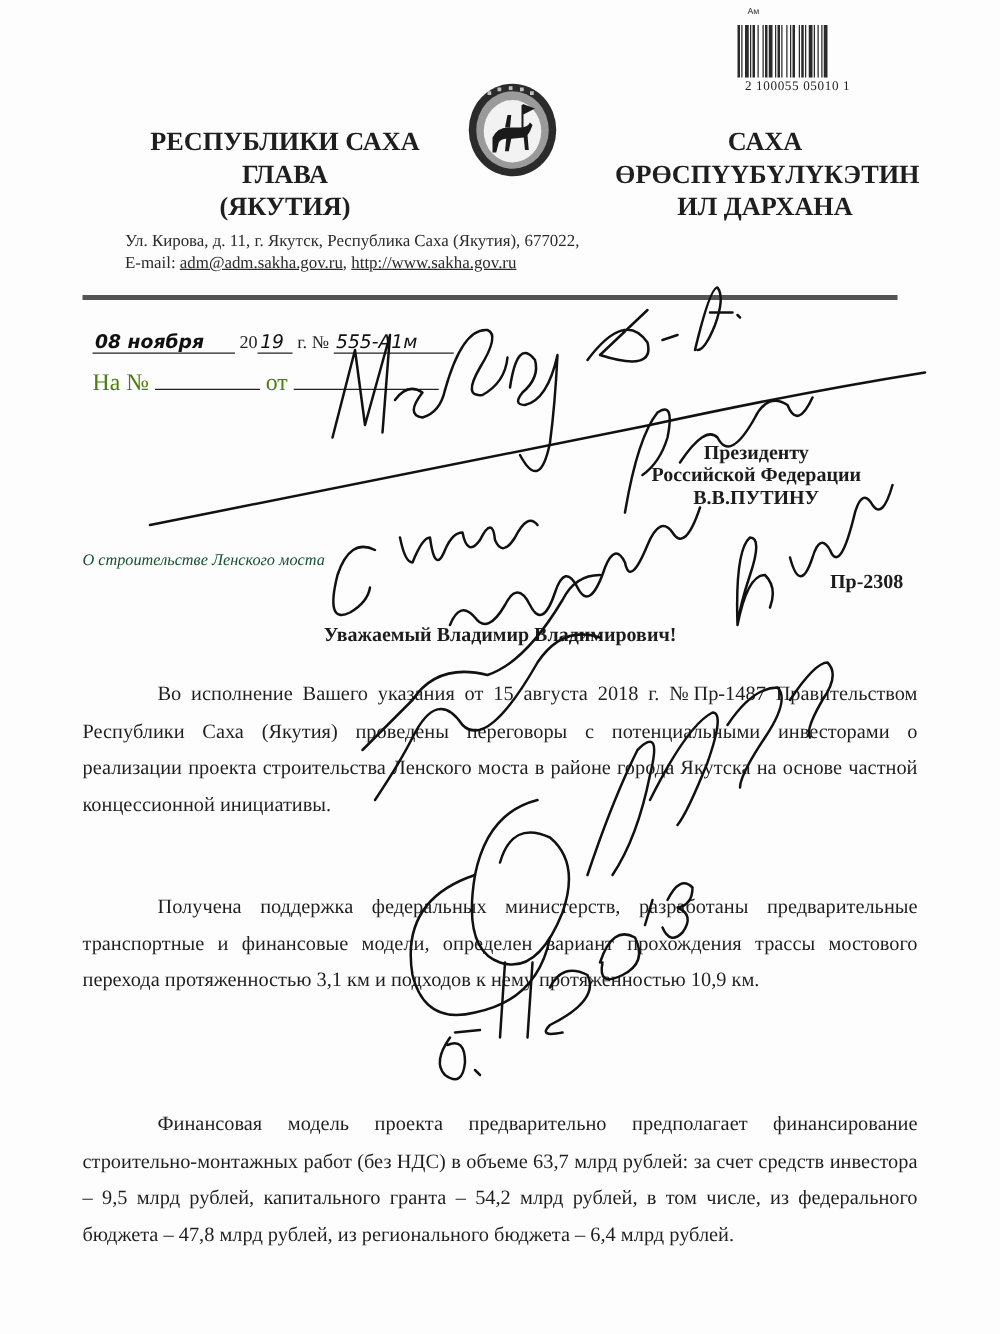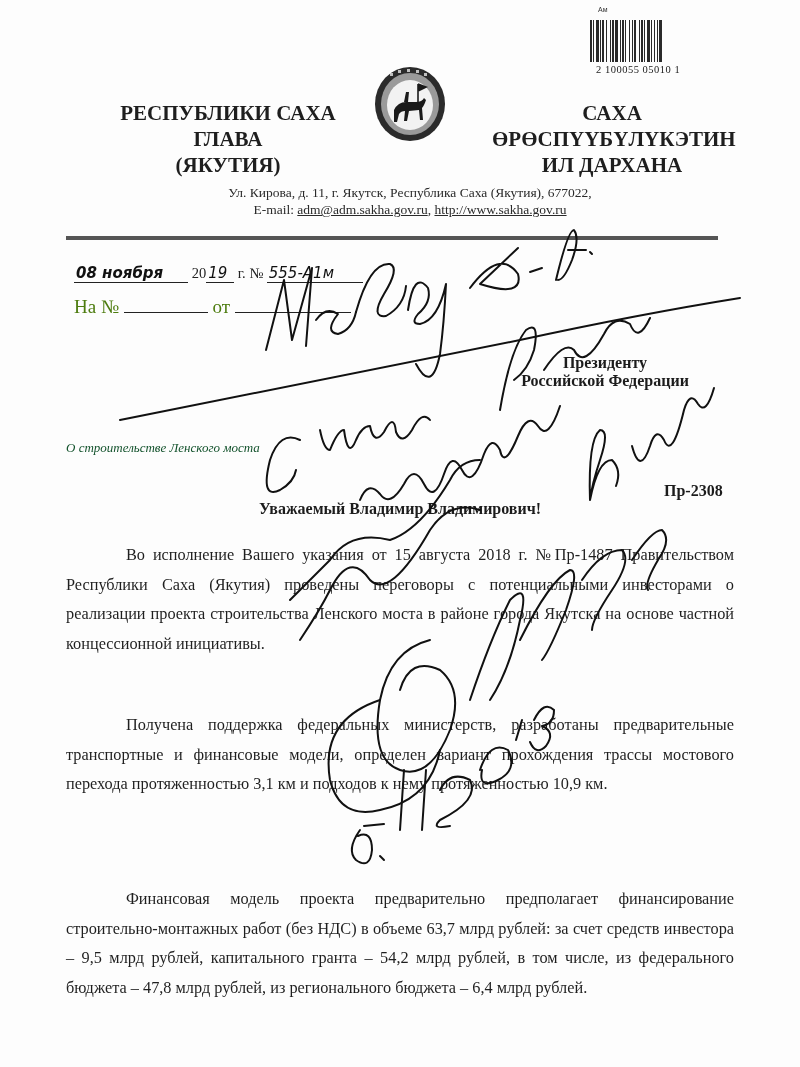--- a/index.html
+++ b/index.html
@@ -13,32 +13,32 @@
   
   .barcode-mark { left:598px; top:6px; font-size:7px; color:#333; font-family:"Liberation Sans", sans-serif; }
   .barcode-bars { left:590px; top:20px; width:134px; height:42px; display:flex; align-items:stretch; gap:0; }
   .barcode-bars span { display:block; background:#2a2a2a; height:100%; }
   .barcode-num { left:596px; top:64px; font-size:10.5px; letter-spacing:0.5px; color:#222; }
   
   .hdr { font-weight:bold; font-size:21px; line-height:26px; text-align:center; color:#1e1e1e; }
   .hdr-left { left:98px; top:100px; width:260px; }
   .hdr-right { left:492px; top:100px; width:240px; }
   .emblem { left:372px; top:64px; width:76px; height:80px; }
-  .addr { left:100px; top:184px; width:620px; text-align:center; font-size:13.5px; line-height:17px; color:#2a2a2a; }
+  .addr { left:100px; top:184px; width:620px; text-align:left; font-size:13.5px; line-height:17px; color:#2a2a2a; }
   .addr a { color:#2a2a2a; text-decoration:underline; }
   .rule { left:66px; top:236px; width:652px; height:4px; background:#555; }
   
   .ref1 { left:74px; top:264px; font-size:14.5px; color:#222; white-space:nowrap; }
   .hw { font-family:"DejaVu Sans", sans-serif; font-style:italic; font-size:15px; color:#111; border-bottom:1px solid #222; display:inline-block; padding:0 2px; }
   .blank { display:inline-block; border-bottom:1px solid #222; height:12px; vertical-align:baseline; }
   .ref2 { left:74px; top:296px; font-size:19px; color:#4d7c0f; white-space:nowrap; }
   
   .addressee { left:470px; top:354px; width:270px; text-align:center; font-weight:bold; font-size:16px; line-height:18px; }
   .subject { left:66px; top:440px; font-style:italic; font-size:13px; color:#14532d; }
-  .regnum { left:664px; top:482px; font-weight:bold; font-size:16px; }
+  .regnum { left:664px; top:457px; font-weight:bold; font-size:16px; }
   .greeting { left:100px; top:500px; width:600px; text-align:center; font-weight:bold; font-size:16px; }
   
   .body-text { left:66px; width:668px; font-size:16.3px; line-height:29.5px; text-align:justify; color:#1f1f1f; }
   .body-text p { margin:0; text-indent:60px; }
   .p1 { top:540px; }
   .p2 { top:710px; }
   .p3 { top:884px; }
   
   .overlay { left:0; top:0; width:800px; height:1067px; pointer-events:none; }
 </style>
@@ -142,20 +142,21 @@
 <div class="abs ref2">
   <span>На №</span>
   <span class="blank" style="width:84px;"></span>
   <span>от</span>
   <span class="blank" style="width:116px;"></span>
 </div>
 
 <div class="abs addressee">
   <div>Президенту</div>
   <div>Российской Федерации</div>
+  <div>В.В.ПУТИНУ</div>
 </div>
 
 <div class="abs subject">О строительстве Ленского моста</div>
 <div class="abs regnum">Пр-2308</div>
 <div class="abs greeting">Уважаемый Владимир Владимирович!</div>
 
 <div class="abs body-text p1">
     <p>Во исполнение Вашего указания от 15 августа 2018 г. №Пр-1487 Правительством Республики Саха (Якутия) проведены переговоры с потенциальными инвесторами о реализации проекта строительства Ленского моста в районе города Якутска на основе частной концессионной инициативы.</p>
   </div>
 <div class="abs body-text p2">

